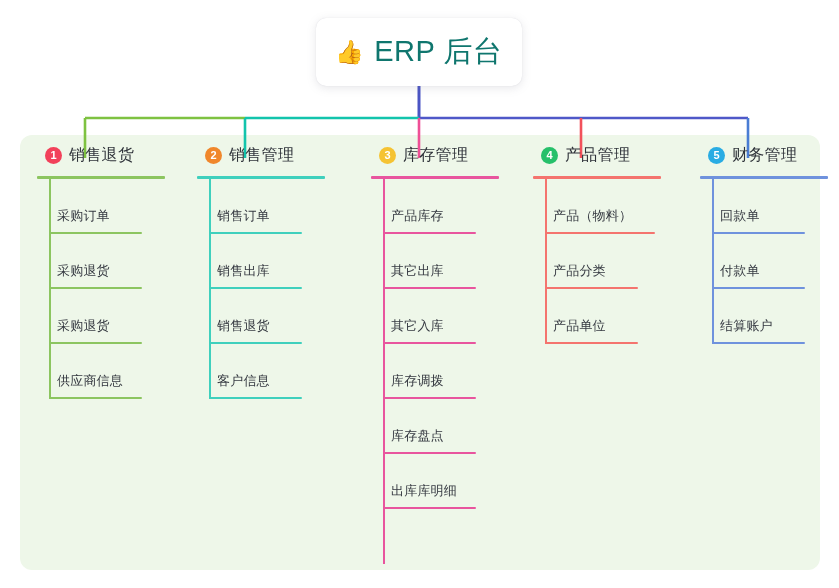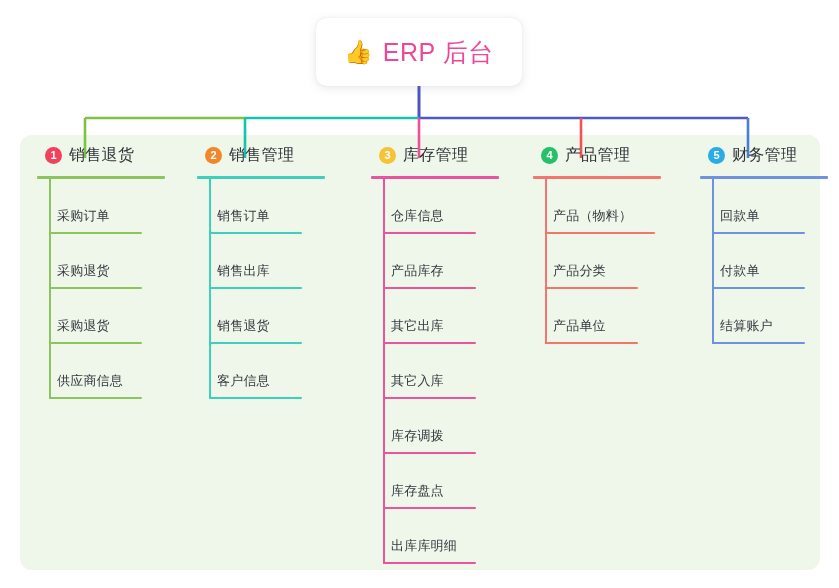--- a/index.html
+++ b/index.html
@@ -38,22 +38,22 @@
     justify-content: center;
     gap: 10px;
     z-index: 6;
   }
   .root-emoji {
     font-size: 23px;
     line-height: 1;
     display: inline-block;
   }
   .root-title {
-    font-size: 25px;
-    color: #ec4899;
+    font-size: 29px;
+    color: #0f766e;
     letter-spacing: .5px;
     white-space: nowrap;
   }
 
   
   #connectors {
     position: absolute;
     left: 0; top: 0;
     width: 839px;
     height: 588px;
@@ -245,24 +245,20 @@
 
     <div class="column" style="left:339px;">
       <div class="col-head">
         <span class="badge" style="background:#f5c333;">3</span>
         <span class="col-title">库存管理</span>
       </div>
       <div class="col-rule" style="background:#e8559e;"></div>
       <div class="spine" style="background:#e8559e; height:385px;"></div>
       <div class="items">
         <div class="item">
-          <span class="item-label">仓库信息</span>
-          <span class="item-rule" style="background:#e8559e;"></span>
-        </div>
-        <div class="item">
           <span class="item-label">产品库存</span>
           <span class="item-rule" style="background:#e8559e;"></span>
         </div>
         <div class="item">
           <span class="item-label">其它出库</span>
           <span class="item-rule" style="background:#e8559e;"></span>
         </div>
         <div class="item">
           <span class="item-label">其它入库</span>
           <span class="item-rule" style="background:#e8559e;"></span>

